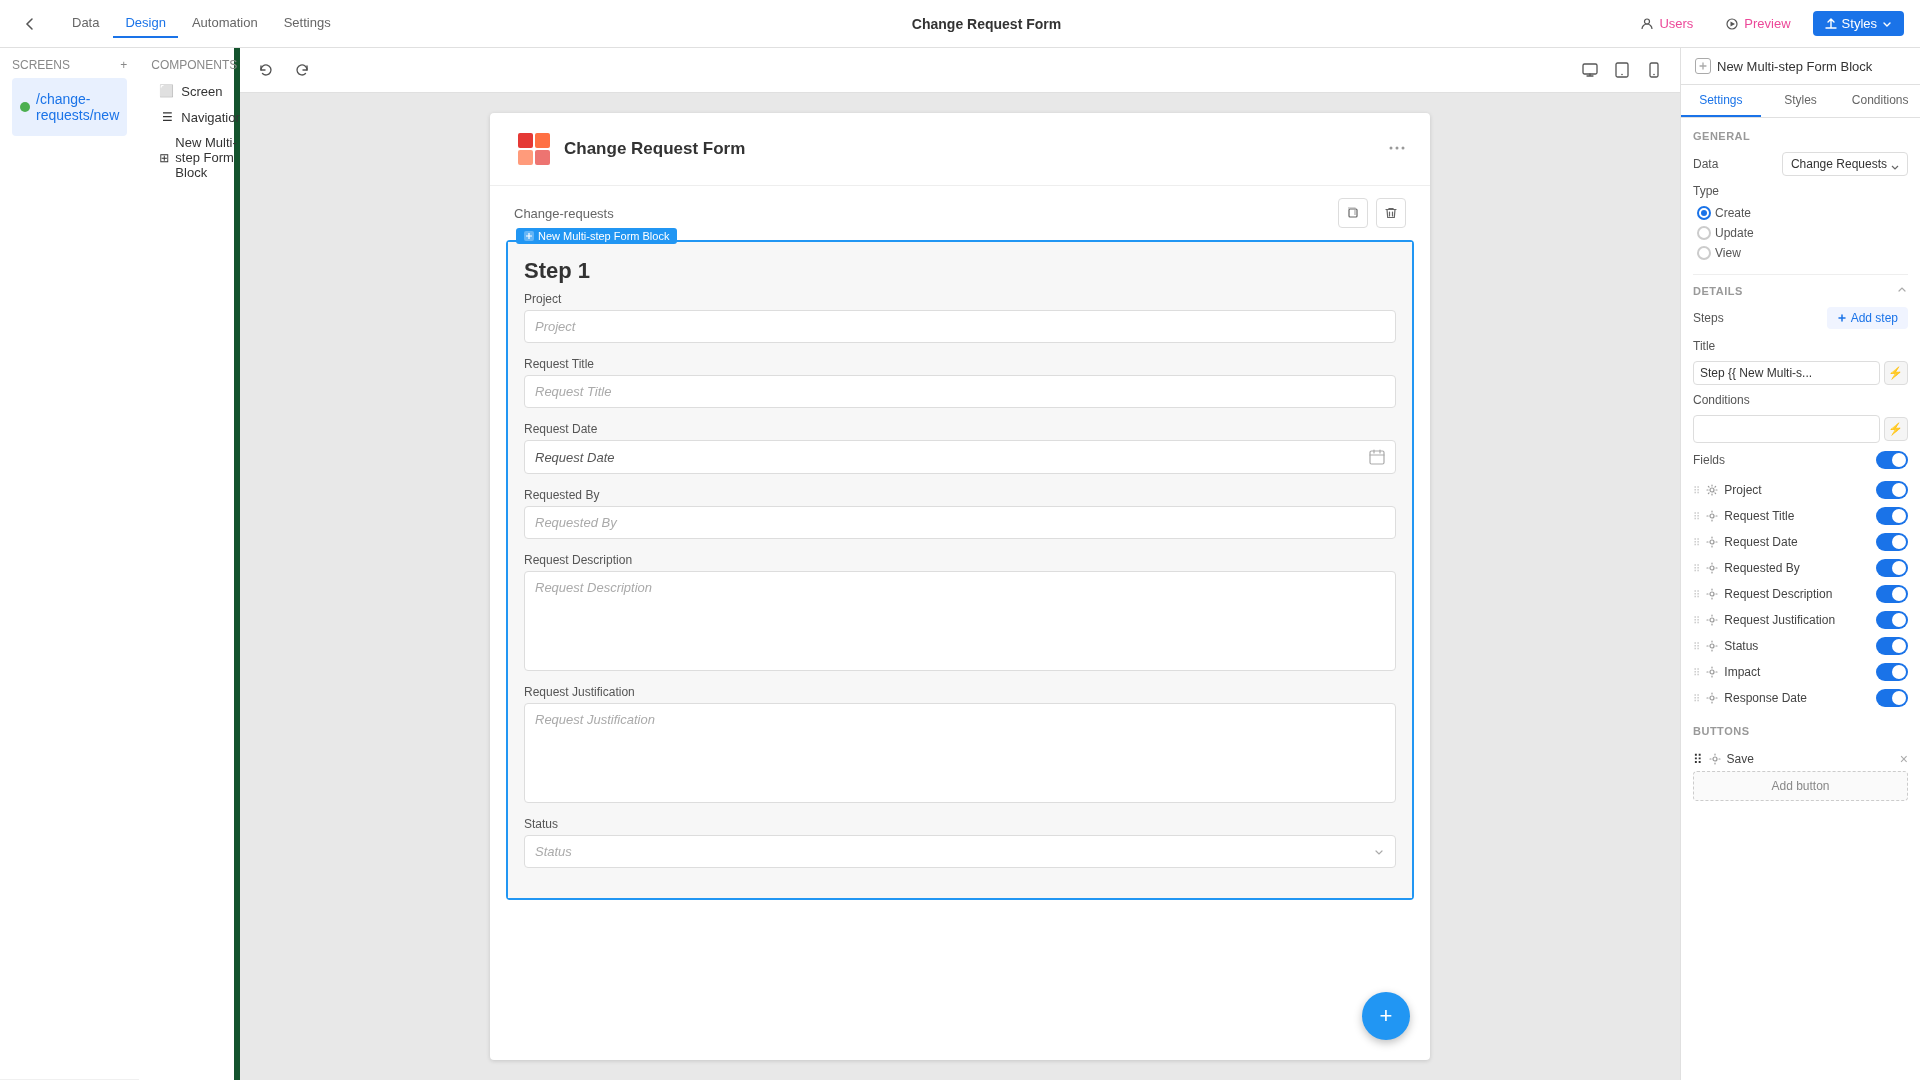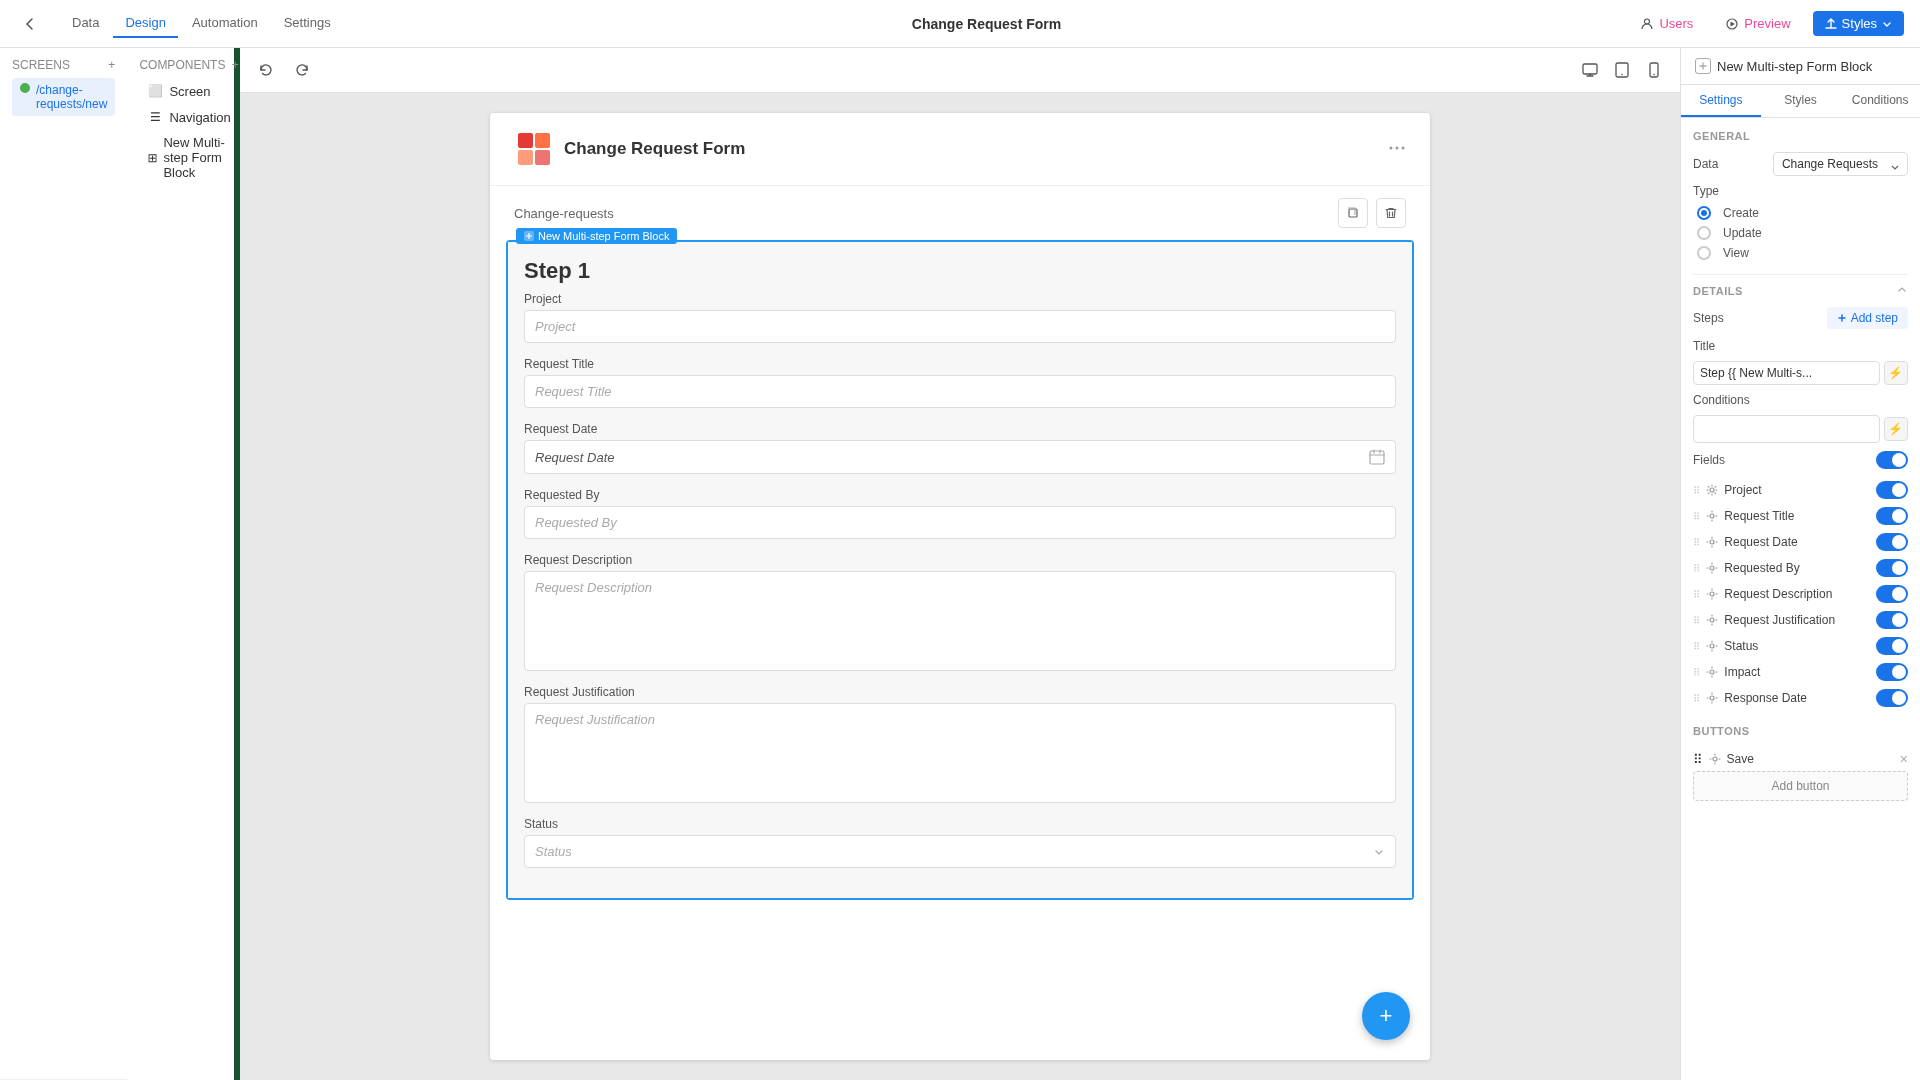--- a/index.html
+++ b/index.html
@@ -20,21 +20,21 @@
     .top-nav .top-btn { display: flex; align-items: center; gap: 5px; padding: 5px 10px; border-radius: 4px; cursor: pointer; font-size: 13px; color: #ec4899; }
     .top-nav .publish-btn { background: #1a73e8; color: #fff; padding: 5px 12px; border-radius: 4px; cursor: pointer; display: flex; align-items: center; gap: 5px; font-size: 13px; }
 
     
     .main-layout { display: flex; height: calc(1080px - 48px); }
 
     
     .left-panel { width: 240px; background: #fff; border-right: 6px solid #14532d; display: flex; flex-direction: row; }
     .left-panel-section { padding: 10px 12px; border-bottom: 1px solid #f0f0f0; }
     .left-panel-section .section-header { display: flex; align-items: center; justify-content: space-between; margin-bottom: 6px; font-size: 12px; color: #888; font-weight: 500; text-transform: uppercase; }
-    .left-panel .screen-item { display: flex; align-items: flex-start; gap: 6px; padding: 5px 8px; border-radius: 4px; cursor: pointer; font-size: 12px; color: #333; }
+    .left-panel .screen-item { display: flex; align-items: center; gap: 6px; padding: 13px 8px; border-radius: 4px; cursor: pointer; font-size: 14px; color: #333; }
     .left-panel .screen-item.active { background: #e8f0fe; color: #1a73e8; }
     .screen-dot { width: 10px; height: 10px; border-radius: 50%; background: #4caf50; flex-shrink: 0; }
     .components-section { padding: 10px 12px; }
     .components-section .section-header { display: flex; align-items: center; justify-content: space-between; margin-bottom: 6px; font-size: 12px; color: #888; font-weight: 500; text-transform: uppercase; }
     .component-item { display: flex; align-items: center; gap: 6px; padding: 5px 8px; border-radius: 4px; cursor: pointer; font-size: 13px; color: #333; }
     .component-item .comp-icon { width: 16px; height: 16px; display: flex; align-items: center; justify-content: center; font-size: 12px; }
 
     
     .canvas-area { flex: 1; background: #e8e8e8; display: flex; flex-direction: column; }
     .canvas-toolbar { display: flex; align-items: center; padding: 8px 12px; background: #fff; border-bottom: 1px solid #e0e0e0; gap: 8px; }
@@ -85,23 +85,23 @@
     .right-panel-tabs { display: flex; border-bottom: 1px solid #e0e0e0; }
     .right-panel-tab { flex: 1; padding: 8px 4px; text-align: center; font-size: 12px; cursor: pointer; color: #666; border-bottom: 2px solid transparent; }
     .right-panel-tab.active { color: #1a73e8; border-bottom: 2px solid #1a73e8; font-weight: 500; }
     .right-panel-scroll { flex: 1; overflow-y: auto; padding: 12px; }
 
     
     .rp-section { margin-bottom: 14px; }
     .rp-section-title { font-size: 11px; font-weight: 600; color: #999; text-transform: uppercase; letter-spacing: 0.5px; margin-bottom: 10px; display: flex; align-items: center; justify-content: space-between; }
     .rp-row { display: flex; align-items: center; justify-content: space-between; margin-bottom: 8px; }
     .rp-label { font-size: 12px; color: #555; }
-    .rp-select { border: 1px solid #ddd; border-radius: 4px; padding: 4px 8px; font-size: 12px; color: #333; display: flex; align-items: flex-end; justify-content: space-between; gap: 13px; min-width: 100px; cursor: pointer; }
+    .rp-select { border: 1px solid #ddd; border-radius: 4px; padding: 4px 8px; font-size: 12px; color: #333; display: flex; align-items: flex-end; justify-content: space-between; gap: 4px; min-width: 100px; cursor: pointer; }
     .rp-radio-group { display: flex; flex-direction: column; gap: 6px; margin-left: 4px; }
-    .rp-radio-row { display: flex; align-items: center; gap: 12px; font-size: 12px; color: #555; cursor: pointer; }
+    .rp-radio-row { display: flex; align-items: center; gap: 4px; font-size: 12px; color: #555; cursor: pointer; }
     .rp-radio { width: 14px; height: 14px; border-radius: 50%; border: 2px solid #ccc; display: flex; align-items: center; justify-content: center; }
     .rp-radio.selected { border-color: #1a73e8; }
     .rp-radio.selected::after { content: ''; width: 6px; height: 6px; border-radius: 50%; background: #1a73e8; }
 
     
     .steps-row { display: flex; align-items: center; justify-content: space-between; margin-bottom: 10px; }
     .add-step-btn { background: #f0f4ff; color: #1a73e8; border: none; border-radius: 4px; padding: 4px 10px; font-size: 12px; cursor: pointer; display: flex; align-items: center; gap: 4px; }
 
     
     .title-row { display: flex; align-items: center; gap: 4px; margin-bottom: 8px; }

